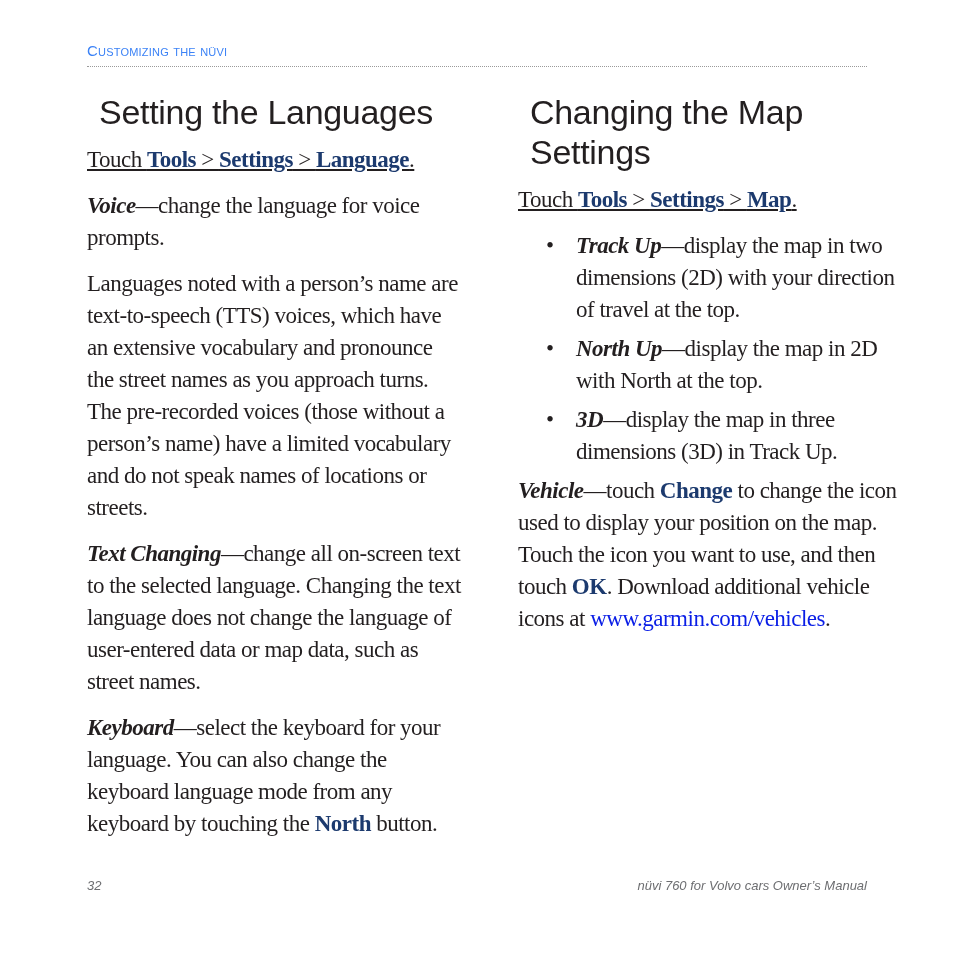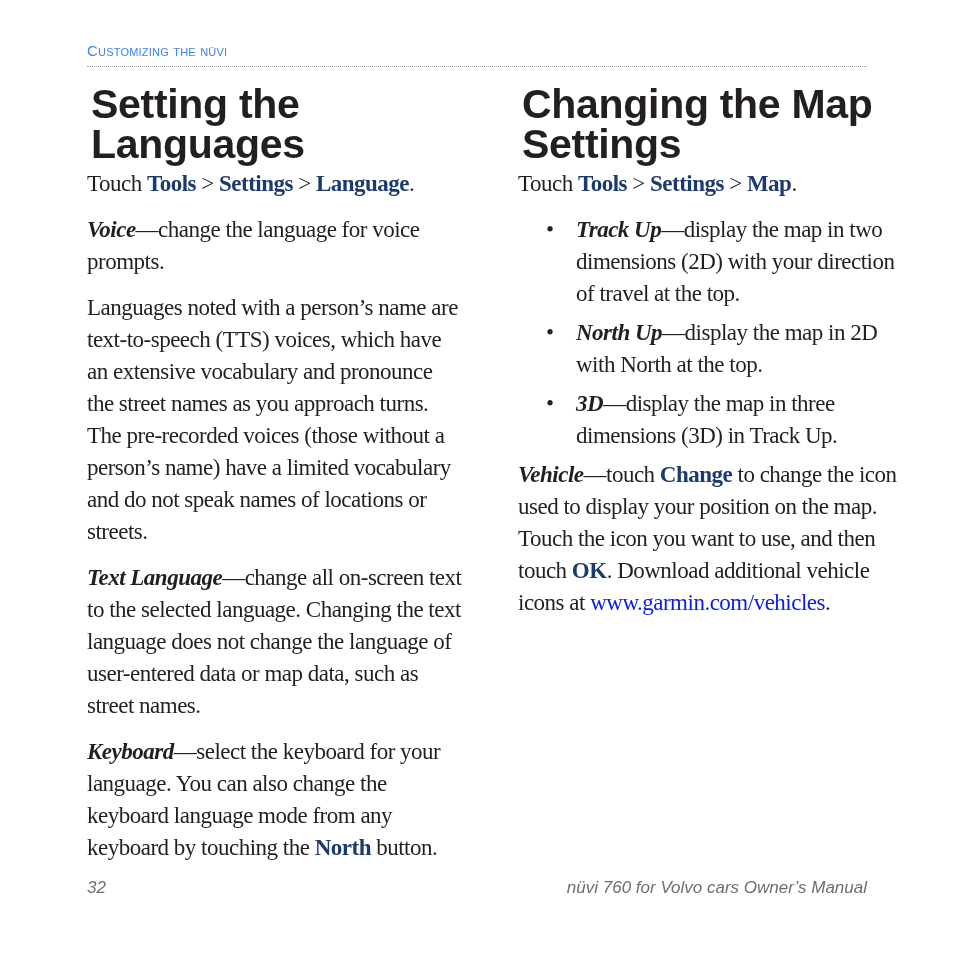--- a/index.html
+++ b/index.html
@@ -7,47 +7,47 @@
     .running-head {
       position:absolute; left:87px; top:42px;
       font-family:Liberation Sans, sans-serif; font-size:15px; color:#3b82f6;
       font-variant: small-caps; letter-spacing:0.2px;
     }
     .rule { position:absolute; left:87px; top:66px; width:780px; border-top:1px dotted #9a9a9a; }
     .col { position:absolute; top:80px; font-family:"Liberation Serif", serif; font-size:23px; line-height:32px; }
     .col-left { left:87px; width:375px; }
     .col-right { left:518px; width:380px; }
     h2 {
-      font-family:"Liberation Sans", sans-serif; font-weight:bold; font-size:41px;
-      line-height:40px; margin:4px; color:#231f20; letter-spacing:-0.3px;
+      font-family:"Liberation Sans", sans-serif; font-weight:normal; font-size:34px;
+      line-height:40px; margin:12px; color:#231f20; letter-spacing:-0.3px;
     }
     p { margin:0 0 14px 0; letter-spacing:-0.5px; }
-    p.path { margin-bottom:14px; }
+    p.path { margin-bottom:14px;text-decoration:underline; }
     .b { font-weight:bold;font-style:italic; }
     .ui { font-weight:bold; color:#1c3a6e; }
     .link { color:#0a1ee6; }
     ul { list-style:none; margin:0 0 6px 0; padding:0; }
     li { position:relative; padding-left:58px; margin-bottom:7px; letter-spacing:-0.5px; }
     li .bullet { position:absolute; left:28px; top:0; }
-    .footer { position:absolute; top:878px; font-family:"Liberation Sans", sans-serif; font-style:italic; font-size:17px; color:#6d6e71; }
+    .footer { position:absolute; top:878px; font-family:"Liberation Sans", sans-serif; font-style:italic; font-size:13px; color:#6d6e71; }
     .footer-left { left:87px; }
     .footer-right { right:87px;margin-left:8px; }
   </style>
 </head>
 <body>
 
 <div class="running-head">Customizing the nüvi</div>
 <div class="rule"></div>
 
 <div class="col col-left">
   <h2>Setting the Languages</h2>
   <p class="path"><span>Touch </span><span class="ui">Tools</span><span> &gt; </span><span class="ui">Settings</span><span> &gt; </span><span class="ui">Language</span><span>.</span></p>
   <p><span class="b">Voice</span><span>—change the language for voice prompts.</span></p>
   <p>Languages noted with a person’s name are text-to-speech (TTS) voices, which have an extensive vocabulary and pronounce the street names as you approach turns. The pre-recorded voices (those without a person’s name) have a limited vocabulary and do not speak names of locations or streets.</p>
-  <p><span class="b">Text Language</span><span>—change all on-screen text to the selected language. Changing the text language does not change the language of user-entered data or map data, such as street names.</span></p>
+  <p><span class="b">Text Changing</span><span>—change all on-screen text to the selected language. Changing the text language does not change the language of user-entered data or map data, such as street names.</span></p>
   <p><span class="b">Keyboard</span><span>—select the keyboard for your language. You can also change the keyboard language mode from any keyboard by touching the </span><span class="ui">North</span><span> button.</span></p>
 </div>
 
 <div class="col col-right">
   <h2>Changing the Map Settings</h2>
   <p class="path"><span>Touch </span><span class="ui">Tools</span><span> &gt; </span><span class="ui">Settings</span><span> &gt; </span><span class="ui">Map</span><span>.</span></p>
   <ul>
     <li><span class="bullet">•</span><span class="b">Track Up</span><span>—display the map in two dimensions (2D) with your direction of travel at the top.</span></li>
     <li><span class="bullet">•</span><span class="b">North Up</span><span>—display the map in 2D with North at the top.</span></li>
     <li><span class="bullet">•</span><span class="b">3D</span><span>—display the map in three dimensions (3D) in Track Up.</span></li>

